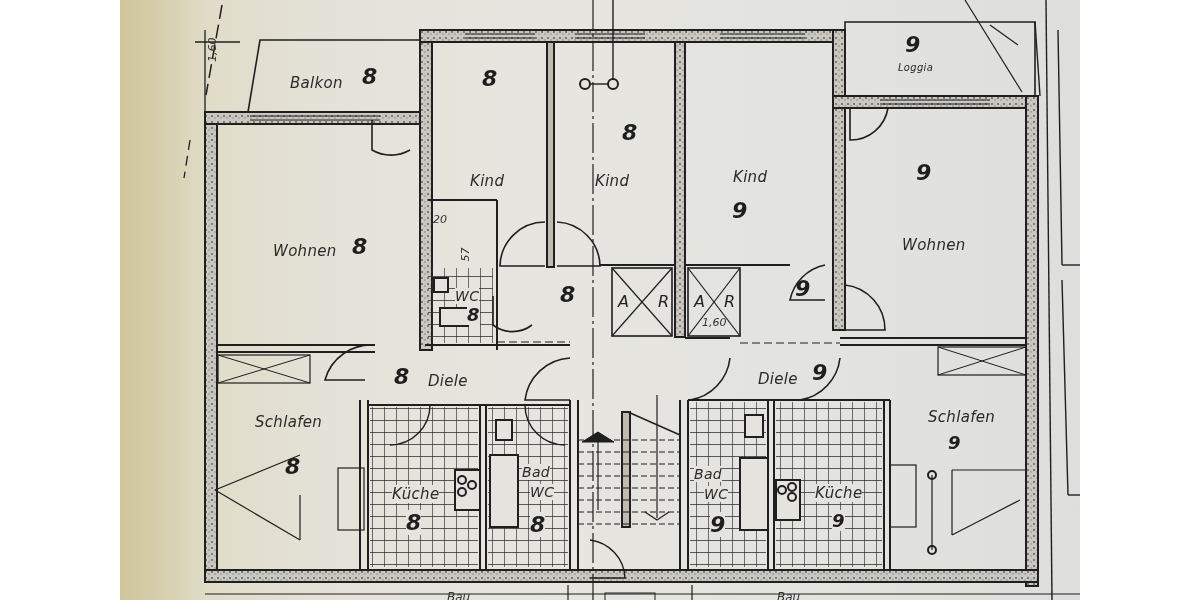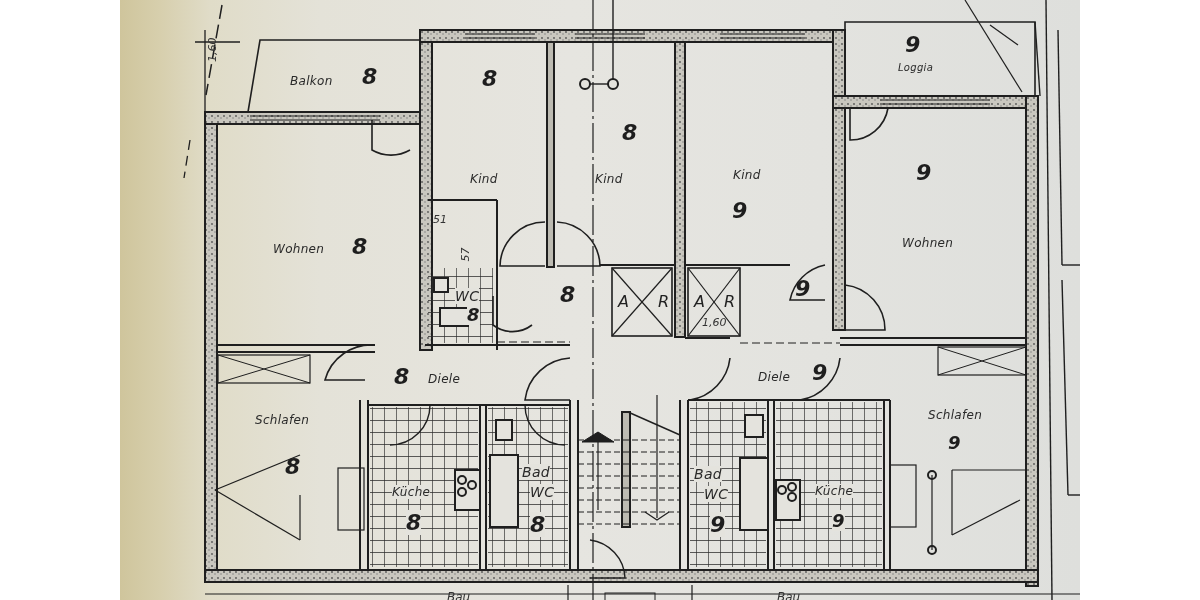--- a/index.html
+++ b/index.html
@@ -2,21 +2,21 @@
 <html><head>
 <meta charset="utf-8">
 <style>
   html, body { margin:0; padding:0; }
   body { width:1200px; height:600px; background:#ffffff; position:relative; overflow:hidden;
          font-family:"DejaVu Sans", sans-serif; }
   #paper { position:absolute; left:120px; top:0; width:960px; height:600px; overflow:hidden;
            background: linear-gradient(90deg, #cfc59c 0px, #d7cfad 40px, #e0dcc8 90px, #e4e2d8 200px, #e6e5e0 450px, #e3e3df 700px, #dedfdc 960px); }
   #plan { position:absolute; left:0; top:0; width:1200px; height:600px; }
   .lbl { position:absolute; font-family:"DejaVu Sans", sans-serif; font-style:italic; color:#2a2a2a;
-         font-size:12px; letter-spacing:0.3px; white-space:nowrap; }
+         font-size:15px; letter-spacing:0.3px; white-space:nowrap; }
   .num { position:absolute; font-family:"DejaVu Sans", sans-serif; font-style:italic; color:#1e1e1e;
          font-size:22px; font-weight:bold; white-space:nowrap; }
   .small { position:absolute; font-family:"DejaVu Sans", sans-serif; font-style:italic; color:#333;
            font-size:11px; white-space:nowrap; }
   .ar { position:absolute; font-family:"DejaVu Sans", sans-serif; font-style:italic; color:#222; font-size:16px; }
 </style>
 </head>
 <body>
 
 <div id="paper">
@@ -205,21 +205,21 @@
 
 <span class="lbl" style="left:273px;top:242px;">Wohnen</span>
 <span class="num" style="left:352px;top:234px;">8</span>
 
 <span class="num" style="left:482px;top:66px;">8</span>
 <span class="lbl" style="left:470px;top:172px;">Kind</span>
 
 <span class="num" style="left:622px;top:120px;">8</span>
 <span class="lbl" style="left:595px;top:172px;">Kind</span>
 
-<span class="small" style="left:433px;top:213px;">51</span>
+<span class="small" style="left:433px;top:213px;">20</span>
 <span class="small" style="left:458px;top:248px;transform:rotate(-90deg);">57</span>
 
 <span class="lbl" style="left:455px;top:288px;font-size:14px;background:#e4e3dd;">WC</span>
 <span class="num" style="left:467px;top:304px;font-size:18px;background:#e4e3dd;">8</span>
 
 <span class="num" style="left:560px;top:282px;">8</span>
 
 <span class="num" style="left:394px;top:364px;">8</span>
 <span class="lbl" style="left:428px;top:372px;">Diele</span>
 

